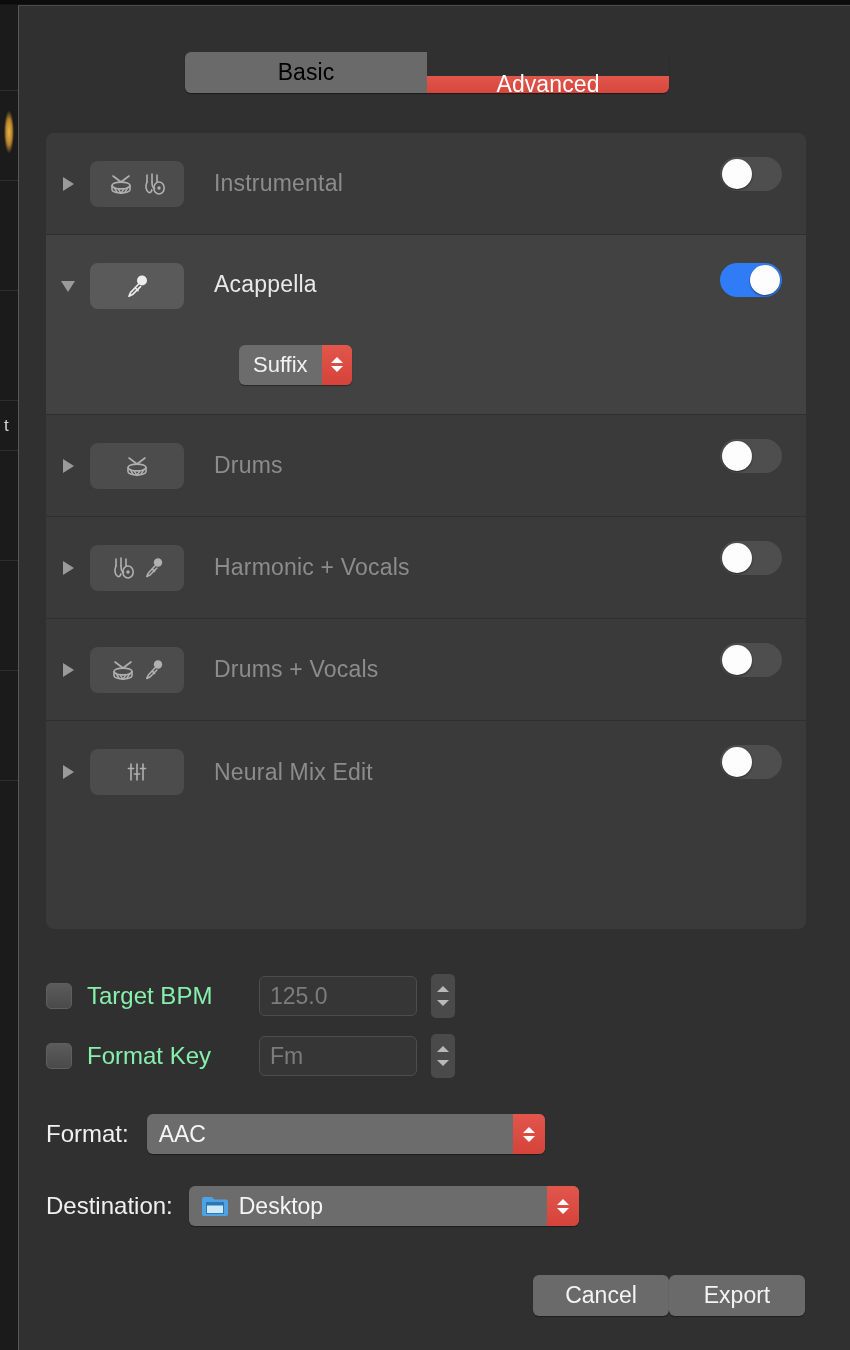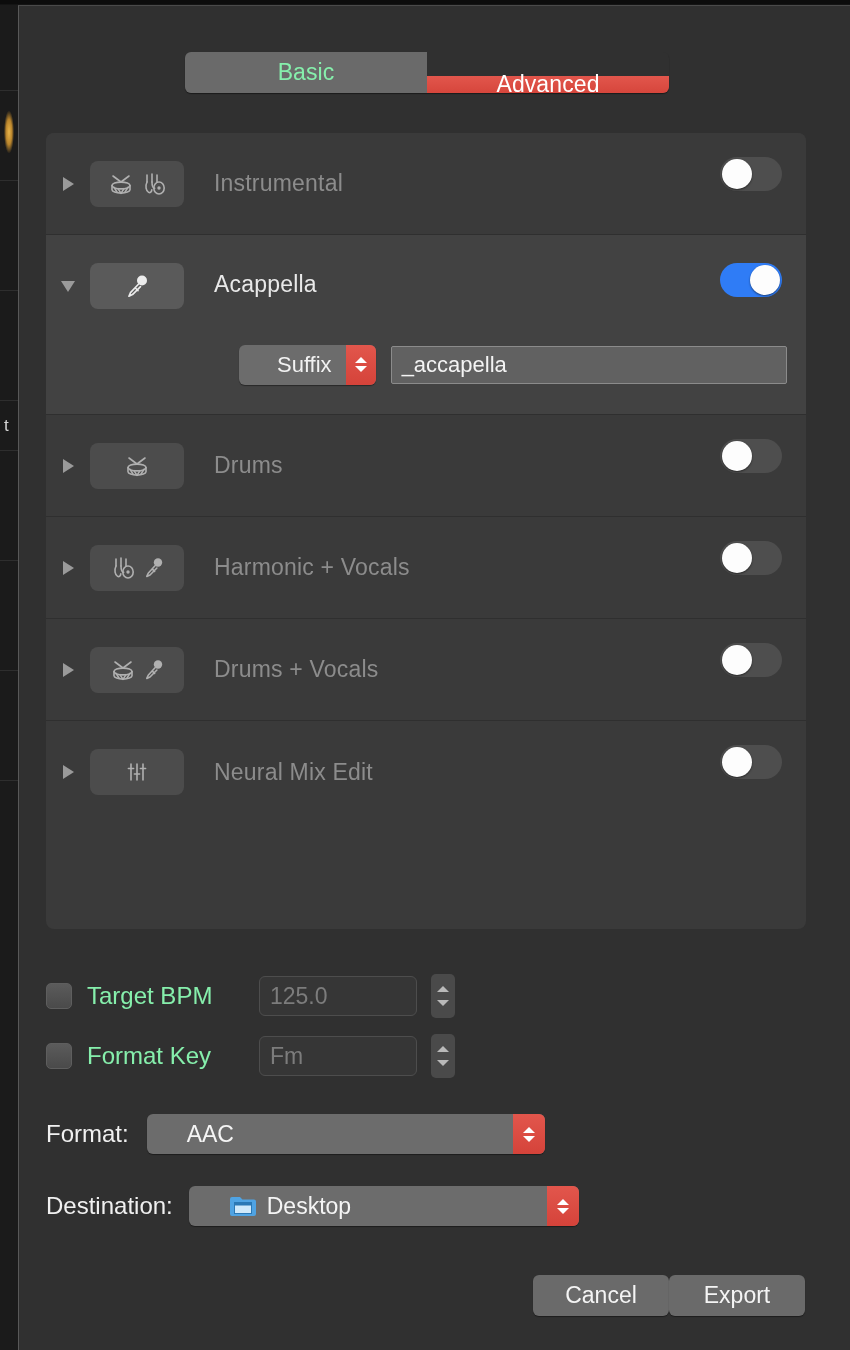--- a/index.html
+++ b/index.html
@@ -42,21 +42,21 @@
 
   
   #segmented {
     position:absolute; left:166px; top:46px;
     width:484px; height:41px;
     display:flex; border-radius:6px; overflow:hidden;
     box-shadow:0 1px 1px rgba(0,0,0,.45);
   }
   .seg {
     flex:1; display:flex; align-items:center; justify-content:center;
-    font-size:23px; color:#86efac; letter-spacing:.1px;
+    font-size:23px; color:#000000; letter-spacing:.1px;
     background:#6a6a6a; cursor:default;
   }
   .seg.active { background:linear-gradient(180deg,#e2564c,#d6463c); color:#fff;margin-top:24px; }
 
   
   #stem-list {
     position:absolute; left:27px; top:127px;
     width:760px; height:796px;
     background:#3a3a3a; border-radius:8px; overflow:hidden;
   }
@@ -112,21 +112,20 @@
 
   
   .suffix-row {
     width:100%; padding-left:193px; display:flex; align-items:center; gap:15px;
     margin-top:-22px;
   }
   .popup {
     height:40px; border-radius:6px; display:flex; align-items:center;
     background:#6c6c6c; overflow:hidden; cursor:default;
     box-shadow:0 1px 1px rgba(0,0,0,.4);
-    padding-left:24px;
   }
   .popup .ptext { padding:0 14px; font-size:22px; color:#f2f2f2; }
   .popup .pstep {
     width:30px; align-self:stretch; display:flex; flex-direction:column;
     align-items:center; justify-content:center; gap:3px;
     background:linear-gradient(180deg,#e2564c,#d5433a);
   }
   .chev { width:0; height:0; }
   .chev.up { border-bottom:6px solid #fff; border-left:6px solid transparent; border-right:6px solid transparent; }
   .chev.dn { border-top:6px solid #fff; border-left:6px solid transparent; border-right:6px solid transparent; }
@@ -164,21 +163,20 @@
 
   
   .opt-row { position:absolute; left:27px; display:flex; align-items:center; }
   #row-format { top:1108px; }
   #row-dest { top:1180px; }
   .opt-label { font-size:24px; color:#f0f0f0; }
   .big-popup {
     height:40px; border-radius:6px; display:flex; align-items:center;
     background:#6c6c6c; overflow:hidden; cursor:default;
     box-shadow:0 1px 1px rgba(0,0,0,.4);
-    padding-left:28px;
   }
   .big-popup .ptext {
     flex:1; display:flex; align-items:center; gap:10px;
     padding:0 12px; font-size:23px; color:#f5f5f5; white-space:nowrap;
   }
   .big-popup .pstep {
     width:32px; align-self:stretch; display:flex; flex-direction:column;
     align-items:center; justify-content:center; gap:3px;
     background:linear-gradient(180deg,#e2564c,#d5433a);
   }
@@ -265,21 +263,20 @@
         </div>
 
       <div class="suffix-row">
         <div class="popup">
           <span class="ptext">Suffix</span>
           <span class="pstep">
             <span class="chev up"></span>
               <span class="chev dn"></span>
           </span>
         </div>
-        <div class="textfield">_accapella</div>
       </div>
     </div>
 
 
     <div class="stem-row">
       <div class="disclosure">
           <span class="tri right"></span>
         </div>
       <div class="icon-chip">
         <svg width="30" height="28" viewBox="0 0 30 28">

